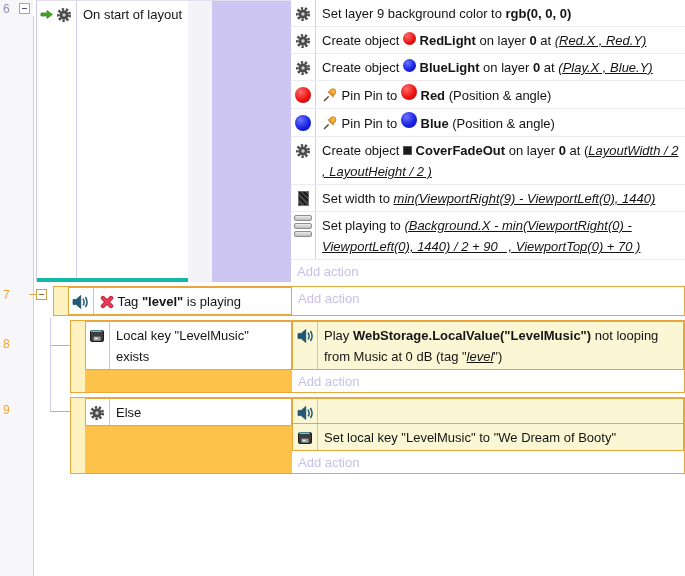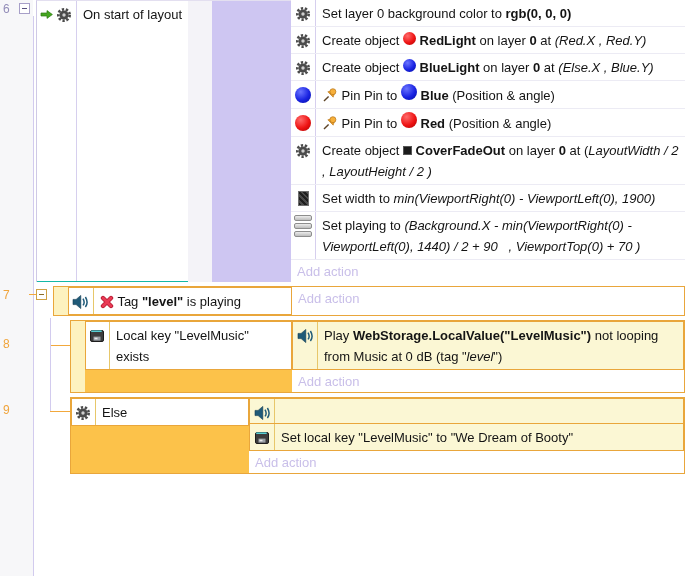--- a/index.html
+++ b/index.html
@@ -18,38 +18,38 @@
   .unsel > .cond-col { border-left:1px solid #cfc9e6; border-top:1px solid #e3dff0; }
   .sel-strip { width:14px; background:#fdf2bf; flex-shrink:0; }
   .cond-inner { display:flex; flex-direction:column; flex:1; min-width:0; }
   .cond-fill-sel { flex:1; background:#fcc24a; }
   .u-fill { display:flex; flex:1; }
   .u-strip { width:24px; background:#f4f3f8; }
   .u-lav { flex:1; background:#cec6f2; }
 
   .cond-cell { display:flex; align-items:flex-start; background:#ffffff; box-sizing:border-box; }
   .sel .cond-cell { border:1px solid #e9a63b; }
-  .unsel .cond-cell { border-bottom:1px solid #14b8a6; }
+  .unsel .cond-cell { border-bottom:4px solid #14b8a6; }
   .cond-icons { display:flex; align-items:center; gap:3px; padding:3px 4px 2px 3px; height:21px; flex-shrink:0; }
   .cdiv { width:1px; align-self:stretch; background:#d6cfee; flex-shrink:0; }
   .sel .cdiv { background:#e7c76a; }
   .cond-text { padding:3px 6px 2px 6px; overflow-wrap:anywhere; min-width:0; }
 
   .act-col { flex:1; display:flex; flex-direction:column; min-width:0; }
   .act-row { display:flex; align-items:flex-start; background:#ffffff; border-bottom:1px solid #ecebf4; box-sizing:border-box; }
   .sel-row { background:#fbf7d4; border:1px solid #e9a63b; margin-top:-1px; }
   .sel-row:first-child { margin-top:0; }
   .act-icon { width:24px; flex-shrink:0; display:flex; justify-content:center; align-items:center; height:21px; margin-top:3px; }
   .adiv { width:1px; align-self:stretch; background:#d6cfee; flex-shrink:0; }
   .sel-row .adiv { background:#e7c76a; }
   .act-text { flex:1; padding:3px 6px 2px 6px; overflow-wrap:anywhere; min-width:0; }
   .add-row { padding:1px 3px 0 6px; color:#c9bfe9; background:#ffffff; flex:1; min-height:20px; }
 
   .b { font-weight:bold;margin-top:7px; }
-  .i { font-style:italic; }
+  .i { font-style:italic;text-decoration:underline; }
 
   
   .icn { display:inline-flex; align-items:center; justify-content:center; vertical-align:-3px; }
   .i-dot { width:13px; height:13px; border-radius:50%; display:inline-block; }
   .i-dot.lg { width:16px; height:16px; }
   .dot-red  { background:radial-gradient(circle at 35% 30%, #ff6a6a, #ee1414 55%, #a80000); }
   .dot-blue { background:radial-gradient(circle at 35% 30%, #6a74ff, #1a24e2 55%, #000a9e); }
   .i-sq { width:7px; height:7px; background:#1b1b1b; border:1px solid #565656; display:inline-block; vertical-align:0px; }
   .i-tex { width:11px; height:15px; background:repeating-linear-gradient(45deg,#1e1e1e 0 2px,#4a4a4a 2px 4px); border:1px solid #6f6f6f; box-sizing:border-box; }
   .i-bars { width:18px; display:flex; flex-direction:column; gap:2px; }
@@ -102,21 +102,21 @@
             <div class="act-icon">
               <span class="icn">
                 <svg width="16" height="16" viewBox="0 0 16 16">
                   <circle cx="8" cy="8" r="4.6" fill="#4b4b4b"></circle>
                   <circle cx="8" cy="8" r="5.7" fill="none" stroke="#4b4b4b" stroke-width="2.6" stroke-dasharray="2.3 1.7"></circle>
                   <circle cx="8" cy="8" r="1.7" fill="#cfcfcf"></circle>
                 </svg>
               </span>
             </div>
             <div class="adiv"></div>
-            <div class="act-text"><span>Set layer 0 background color to </span><span class="b ">rgb(0, 0, 0)</span></div>
+            <div class="act-text"><span>Set layer 9 background color to </span><span class="b ">rgb(0, 0, 0)</span></div>
           </div>
           <div class="act-row">
             <div class="act-icon">
               <span class="icn">
                 <svg width="16" height="16" viewBox="0 0 16 16">
                   <circle cx="8" cy="8" r="4.6" fill="#4b4b4b"></circle>
                   <circle cx="8" cy="8" r="5.7" fill="none" stroke="#4b4b4b" stroke-width="2.6" stroke-dasharray="2.3 1.7"></circle>
                   <circle cx="8" cy="8" r="1.7" fill="#cfcfcf"></circle>
                 </svg>
               </span>
@@ -128,67 +128,67 @@
             <div class="act-icon">
               <span class="icn">
                 <svg width="16" height="16" viewBox="0 0 16 16">
                   <circle cx="8" cy="8" r="4.6" fill="#4b4b4b"></circle>
                   <circle cx="8" cy="8" r="5.7" fill="none" stroke="#4b4b4b" stroke-width="2.6" stroke-dasharray="2.3 1.7"></circle>
                   <circle cx="8" cy="8" r="1.7" fill="#cfcfcf"></circle>
                 </svg>
               </span>
             </div>
             <div class="adiv"></div>
-            <div class="act-text"><span>Create object </span><span class="i-dot dot-blue"></span><span> </span><span class="b ">BlueLight</span><span> on layer </span><span class="b ">0</span><span> at </span><span class="i">(Else.X , Blue.Y)</span></div>
-          </div>
-          <div class="act-row">
-            <div class="act-icon">
-              <span class="i-dot lg dot-blue"></span>
+            <div class="act-text"><span>Create object </span><span class="i-dot dot-blue"></span><span> </span><span class="b ">BlueLight</span><span> on layer </span><span class="b ">0</span><span> at </span><span class="i">(Play.X , Blue.Y)</span></div>
+          </div>
+          <div class="act-row">
+            <div class="act-icon">
+              <span class="i-dot lg dot-red"></span>
             </div>
             <div class="adiv"></div>
             <div class="act-text"><span class="icn">
                 <svg width="16" height="16" viewBox="0 0 16 16">
                   <path d="M2 14 L6.6 9.4" stroke="#5d4326" stroke-width="1.4"></path>
                   <path d="M5.8 4.8 L11.2 10.2 L12.6 5.6 L10.4 3.4 Z" fill="#f2a024" stroke="#b5741a" stroke-width="0.6"></path>
                   <circle cx="10.9" cy="4.7" r="3" fill="#f7b03a" stroke="#b5741a" stroke-width="0.7"></circle>
                 </svg>
-              </span><span> Pin Pin to </span><span class="i-dot lg dot-blue"></span><span> </span><span class="b ">Blue</span><span> (Position &amp; angle)</span></div>
-          </div>
-          <div class="act-row">
-            <div class="act-icon">
-              <span class="i-dot lg dot-red"></span>
+              </span><span> Pin Pin to </span><span class="i-dot lg dot-red"></span><span> </span><span class="b ">Red</span><span> (Position &amp; angle)</span></div>
+          </div>
+          <div class="act-row">
+            <div class="act-icon">
+              <span class="i-dot lg dot-blue"></span>
             </div>
             <div class="adiv"></div>
             <div class="act-text"><span class="icn">
                 <svg width="16" height="16" viewBox="0 0 16 16">
                   <path d="M2 14 L6.6 9.4" stroke="#5d4326" stroke-width="1.4"></path>
                   <path d="M5.8 4.8 L11.2 10.2 L12.6 5.6 L10.4 3.4 Z" fill="#f2a024" stroke="#b5741a" stroke-width="0.6"></path>
                   <circle cx="10.9" cy="4.7" r="3" fill="#f7b03a" stroke="#b5741a" stroke-width="0.7"></circle>
                 </svg>
-              </span><span> Pin Pin to </span><span class="i-dot lg dot-red"></span><span> </span><span class="b ">Red</span><span> (Position &amp; angle)</span></div>
+              </span><span> Pin Pin to </span><span class="i-dot lg dot-blue"></span><span> </span><span class="b ">Blue</span><span> (Position &amp; angle)</span></div>
           </div>
           <div class="act-row">
             <div class="act-icon">
               <span class="icn">
                 <svg width="16" height="16" viewBox="0 0 16 16">
                   <circle cx="8" cy="8" r="4.6" fill="#4b4b4b"></circle>
                   <circle cx="8" cy="8" r="5.7" fill="none" stroke="#4b4b4b" stroke-width="2.6" stroke-dasharray="2.3 1.7"></circle>
                   <circle cx="8" cy="8" r="1.7" fill="#cfcfcf"></circle>
                 </svg>
               </span>
             </div>
             <div class="adiv"></div>
             <div class="act-text"><span>Create object </span><span class="i-sq"></span><span> </span><span class="b ">CoverFadeOut</span><span> on layer </span><span class="b ">0</span><span> at (</span><span class="i">LayoutWidth / 2 , LayoutHeight / 2 )</span></div>
           </div>
           <div class="act-row">
             <div class="act-icon">
               <span class="i-tex"></span>
             </div>
             <div class="adiv"></div>
-            <div class="act-text"><span>Set width to </span><span class="i">min(ViewportRight(0) - ViewportLeft(0), 1900)</span></div>
+            <div class="act-text"><span>Set width to </span><span class="i">min(ViewportRight(9) - ViewportLeft(0), 1440)</span></div>
           </div>
           <div class="act-row">
             <div class="act-icon">
               <span class="i-bars">
                 <b></b>
                 <b></b>
                 <b></b>
               </span>
             </div>
             <div class="adiv"></div>
@@ -258,21 +258,21 @@
                 </svg>
               </span>
             </div>
             <div class="adiv"></div>
             <div class="act-text"><span>Play </span><span class="b ">WebStorage.LocalValue("LevelMusic")</span><span> not looping from Music at 0 dB (tag "</span><span class="i">level</span><span>")</span></div>
           </div>
           <div class="add-row">Add action</div>
         </div>
       </div>
       <div class="event-block sel" style="margin-left: 70px;">
-        <div class="cond-col" style="width: 178px; flex-direction: column;">
+        <div class="cond-col" style="width: 221px;">
           <div class="sel-strip"></div>
           <div class="cond-inner">
             <div class="cond-cell">
               <div class="cond-icons">
                 <span class="icn">
                   <svg width="16" height="16" viewBox="0 0 16 16">
                     <circle cx="8" cy="8" r="4.6" fill="#4b4b4b"></circle>
                     <circle cx="8" cy="8" r="5.7" fill="none" stroke="#4b4b4b" stroke-width="2.6" stroke-dasharray="2.3 1.7"></circle>
                     <circle cx="8" cy="8" r="1.7" fill="#cfcfcf"></circle>
                   </svg>

